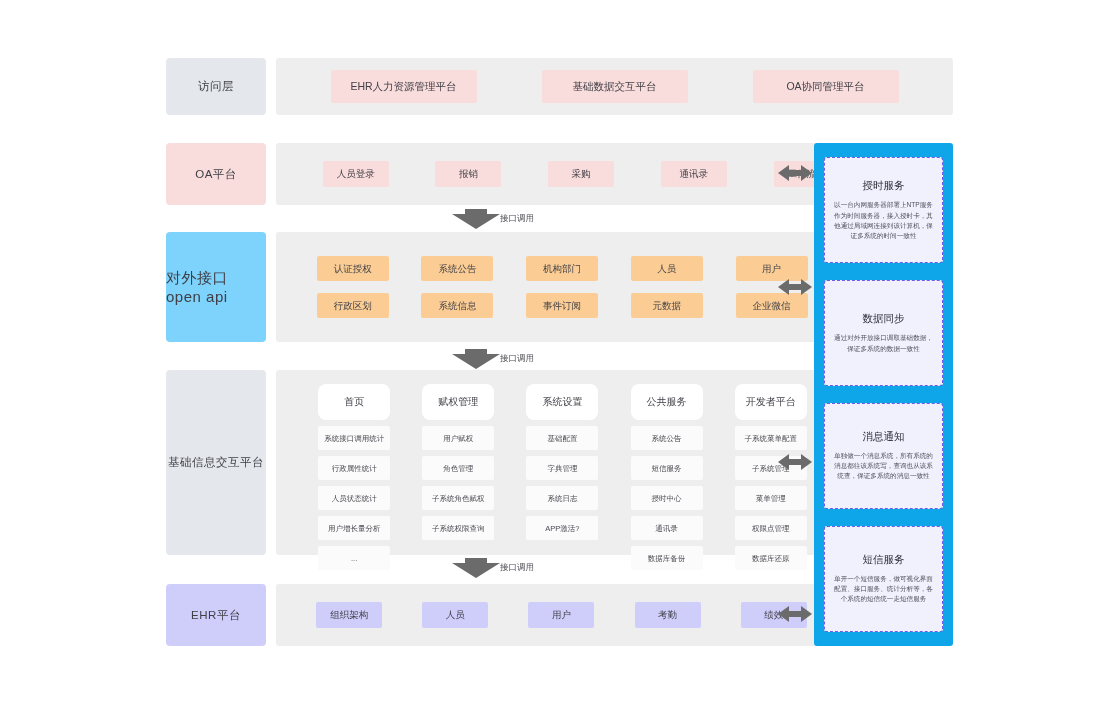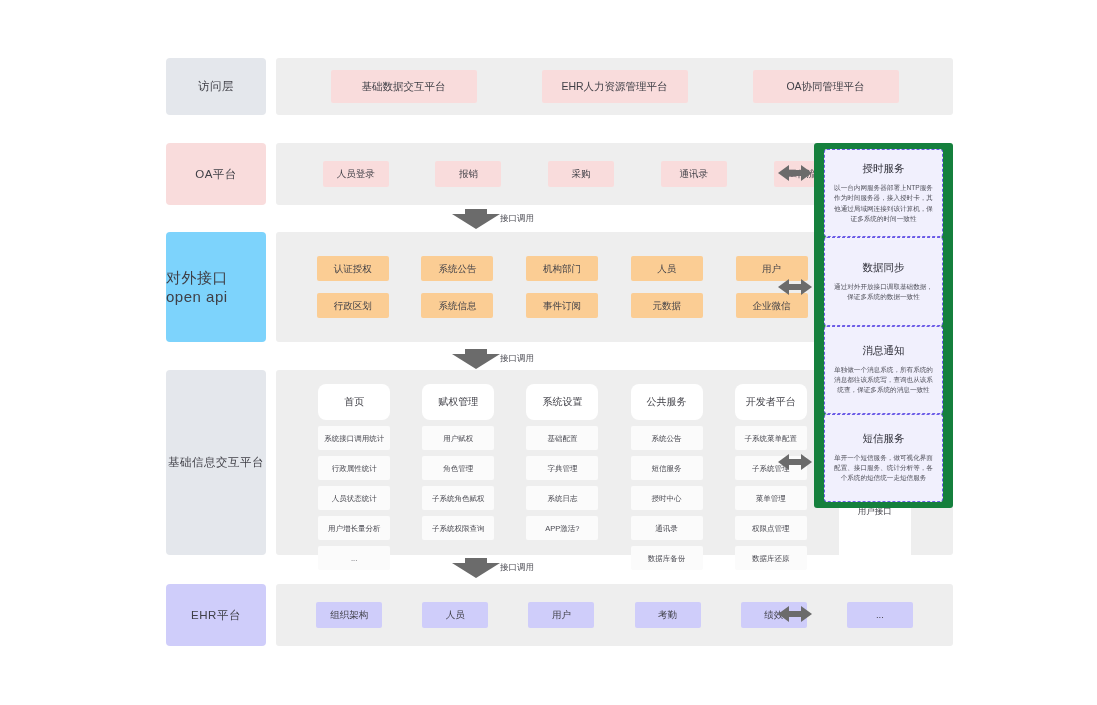--- a/index.html
+++ b/index.html
@@ -145,22 +145,22 @@
   .down-arrow { width: 48px; height: 22px; display: block; }
   .flow-label { font-size: 8.5px; color: #4a4a52; }
   #flow-1 { left: 448px; top: 208px; }
   #flow-2 { left: 448px; top: 348px; }
   #flow-3 { left: 448px; top: 557px; }
 
   
   #service-col {
     position: absolute;
     left: 810px; top: 143px;
-    width: 139px; height: 365px;
-    background: #15803d;
+    width: 139px; height: 503px;
+    background: #0ea5e9;
     border-radius: 3px;
     display: flex;
     flex-direction: column;
     justify-content: space-around;
     align-items: center;
     padding: 6px 0;
     box-sizing: border-box;
   }
   .service-card {
     width: 119px;
@@ -196,22 +196,22 @@
   #dbl-4 { left: 774px; top: 603px; }
 </style>
 </head>
 <body>
 
 <div class="canvas">
 
   <div class="row" id="access-row">
     <div class="row-label">访问层</div>
     <div class="row-body">
+      <div class="chip">EHR人力资源管理平台</div>
       <div class="chip">基础数据交互平台</div>
-      <div class="chip">EHR人力资源管理平台</div>
       <div class="chip">OA协同管理平台</div>
     </div>
   </div>
 
   <div class="row" id="oa-row">
     <div class="row-label">OA平台</div>
     <div class="row-body">
       <div class="chip">人员登录</div>
       <div class="chip">报销</div>
       <div class="chip">采购</div>

